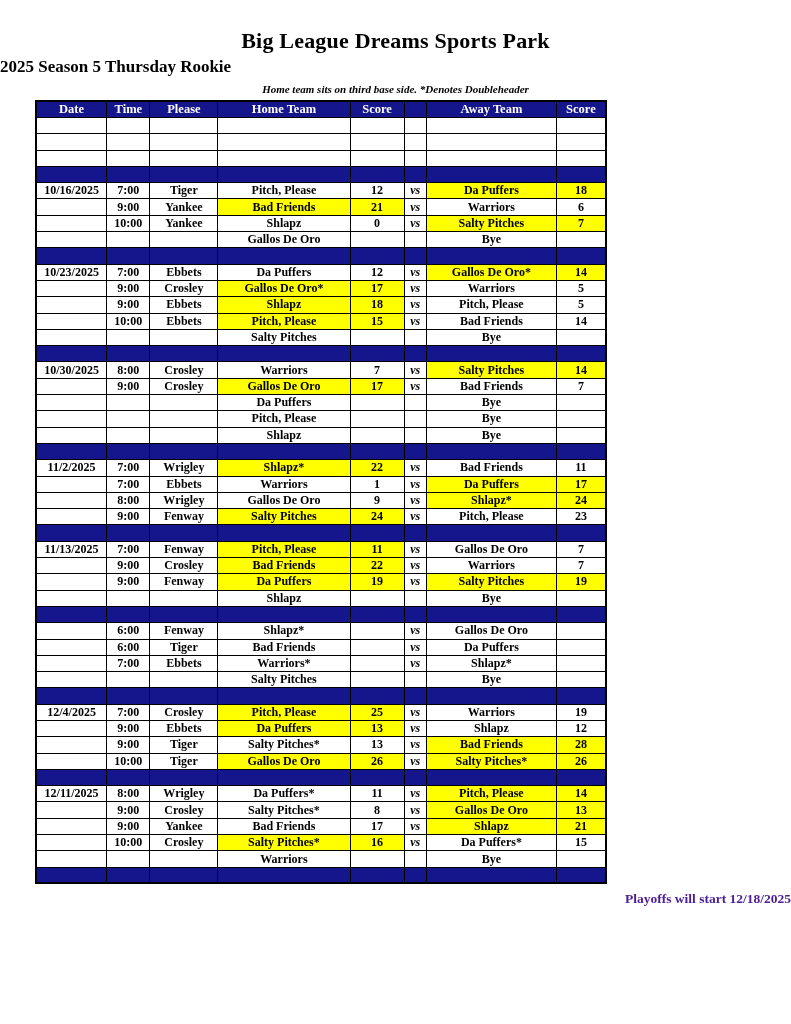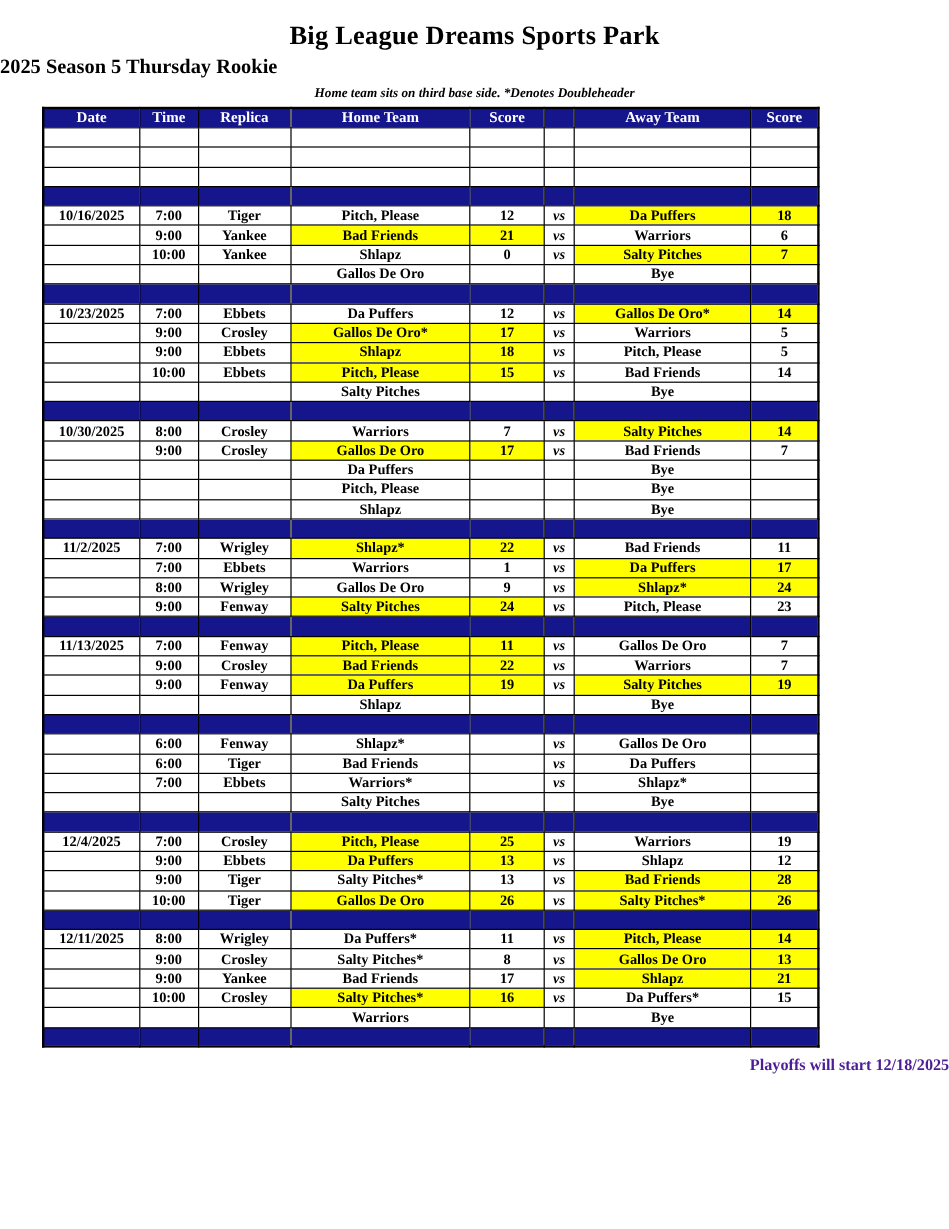--- a/index.html
+++ b/index.html
@@ -9,21 +9,21 @@
     --cell-text: #000000;
     --highlight-text: #00008B;
   }
   * { box-sizing: border-box; margin: 0; padding: 0; }
   html, body {
     width: 791px;
     background: #FFFFFF;
     font-family: "Liberation Serif", "DejaVu Serif", serif;
   }
   body { height: 1024px; overflow: hidden; }
-  .page { padding-top: 17px; }
+  .page { padding-top: 28px; }
   .title {
     text-align: center;
     font-size: 22px;
     font-weight: bold;
     color: #000;
     letter-spacing: 0.2px;
   }
   .subtitle {
     text-align: left;
     font-size: 17px;
@@ -35,21 +35,21 @@
     text-align: center;
     font-size: 11px;
     font-weight: bold;
     font-style: italic;
     color: #000;
     margin-top: 6px;
     margin-bottom: 5px;
   }
   table.schedule {
     border-collapse: collapse;
-    width: 648px;
+    width: 572px;
     margin-left: 35px;
     table-layout: fixed;
     border: 2px solid #000;
   }
   table.schedule td, table.schedule th {
     border: 1px solid #000;
     height: 16.3px;
     line-height: 15px;
     text-align: center;
     vertical-align: middle;
@@ -92,21 +92,21 @@
         <col style="width:23.2%">
       <col style="width:9.5%">
         <col style="width:3.9%">
         <col style="width:22.8%">
         <col style="width:8.7%">
     </colgroup>
     <thead id="schedule-head">
         <tr>
           <th>Date</th>
           <th>Time</th>
-          <th>Replica</th>
+          <th>Please</th>
           <th>Home Team</th>
           <th>Score</th>
           <th></th>
           <th>Away Team</th>
           <th>Score</th>
         </tr>
       </thead>
     <tbody id="schedule-body">
         <tr>
           <td></td>

